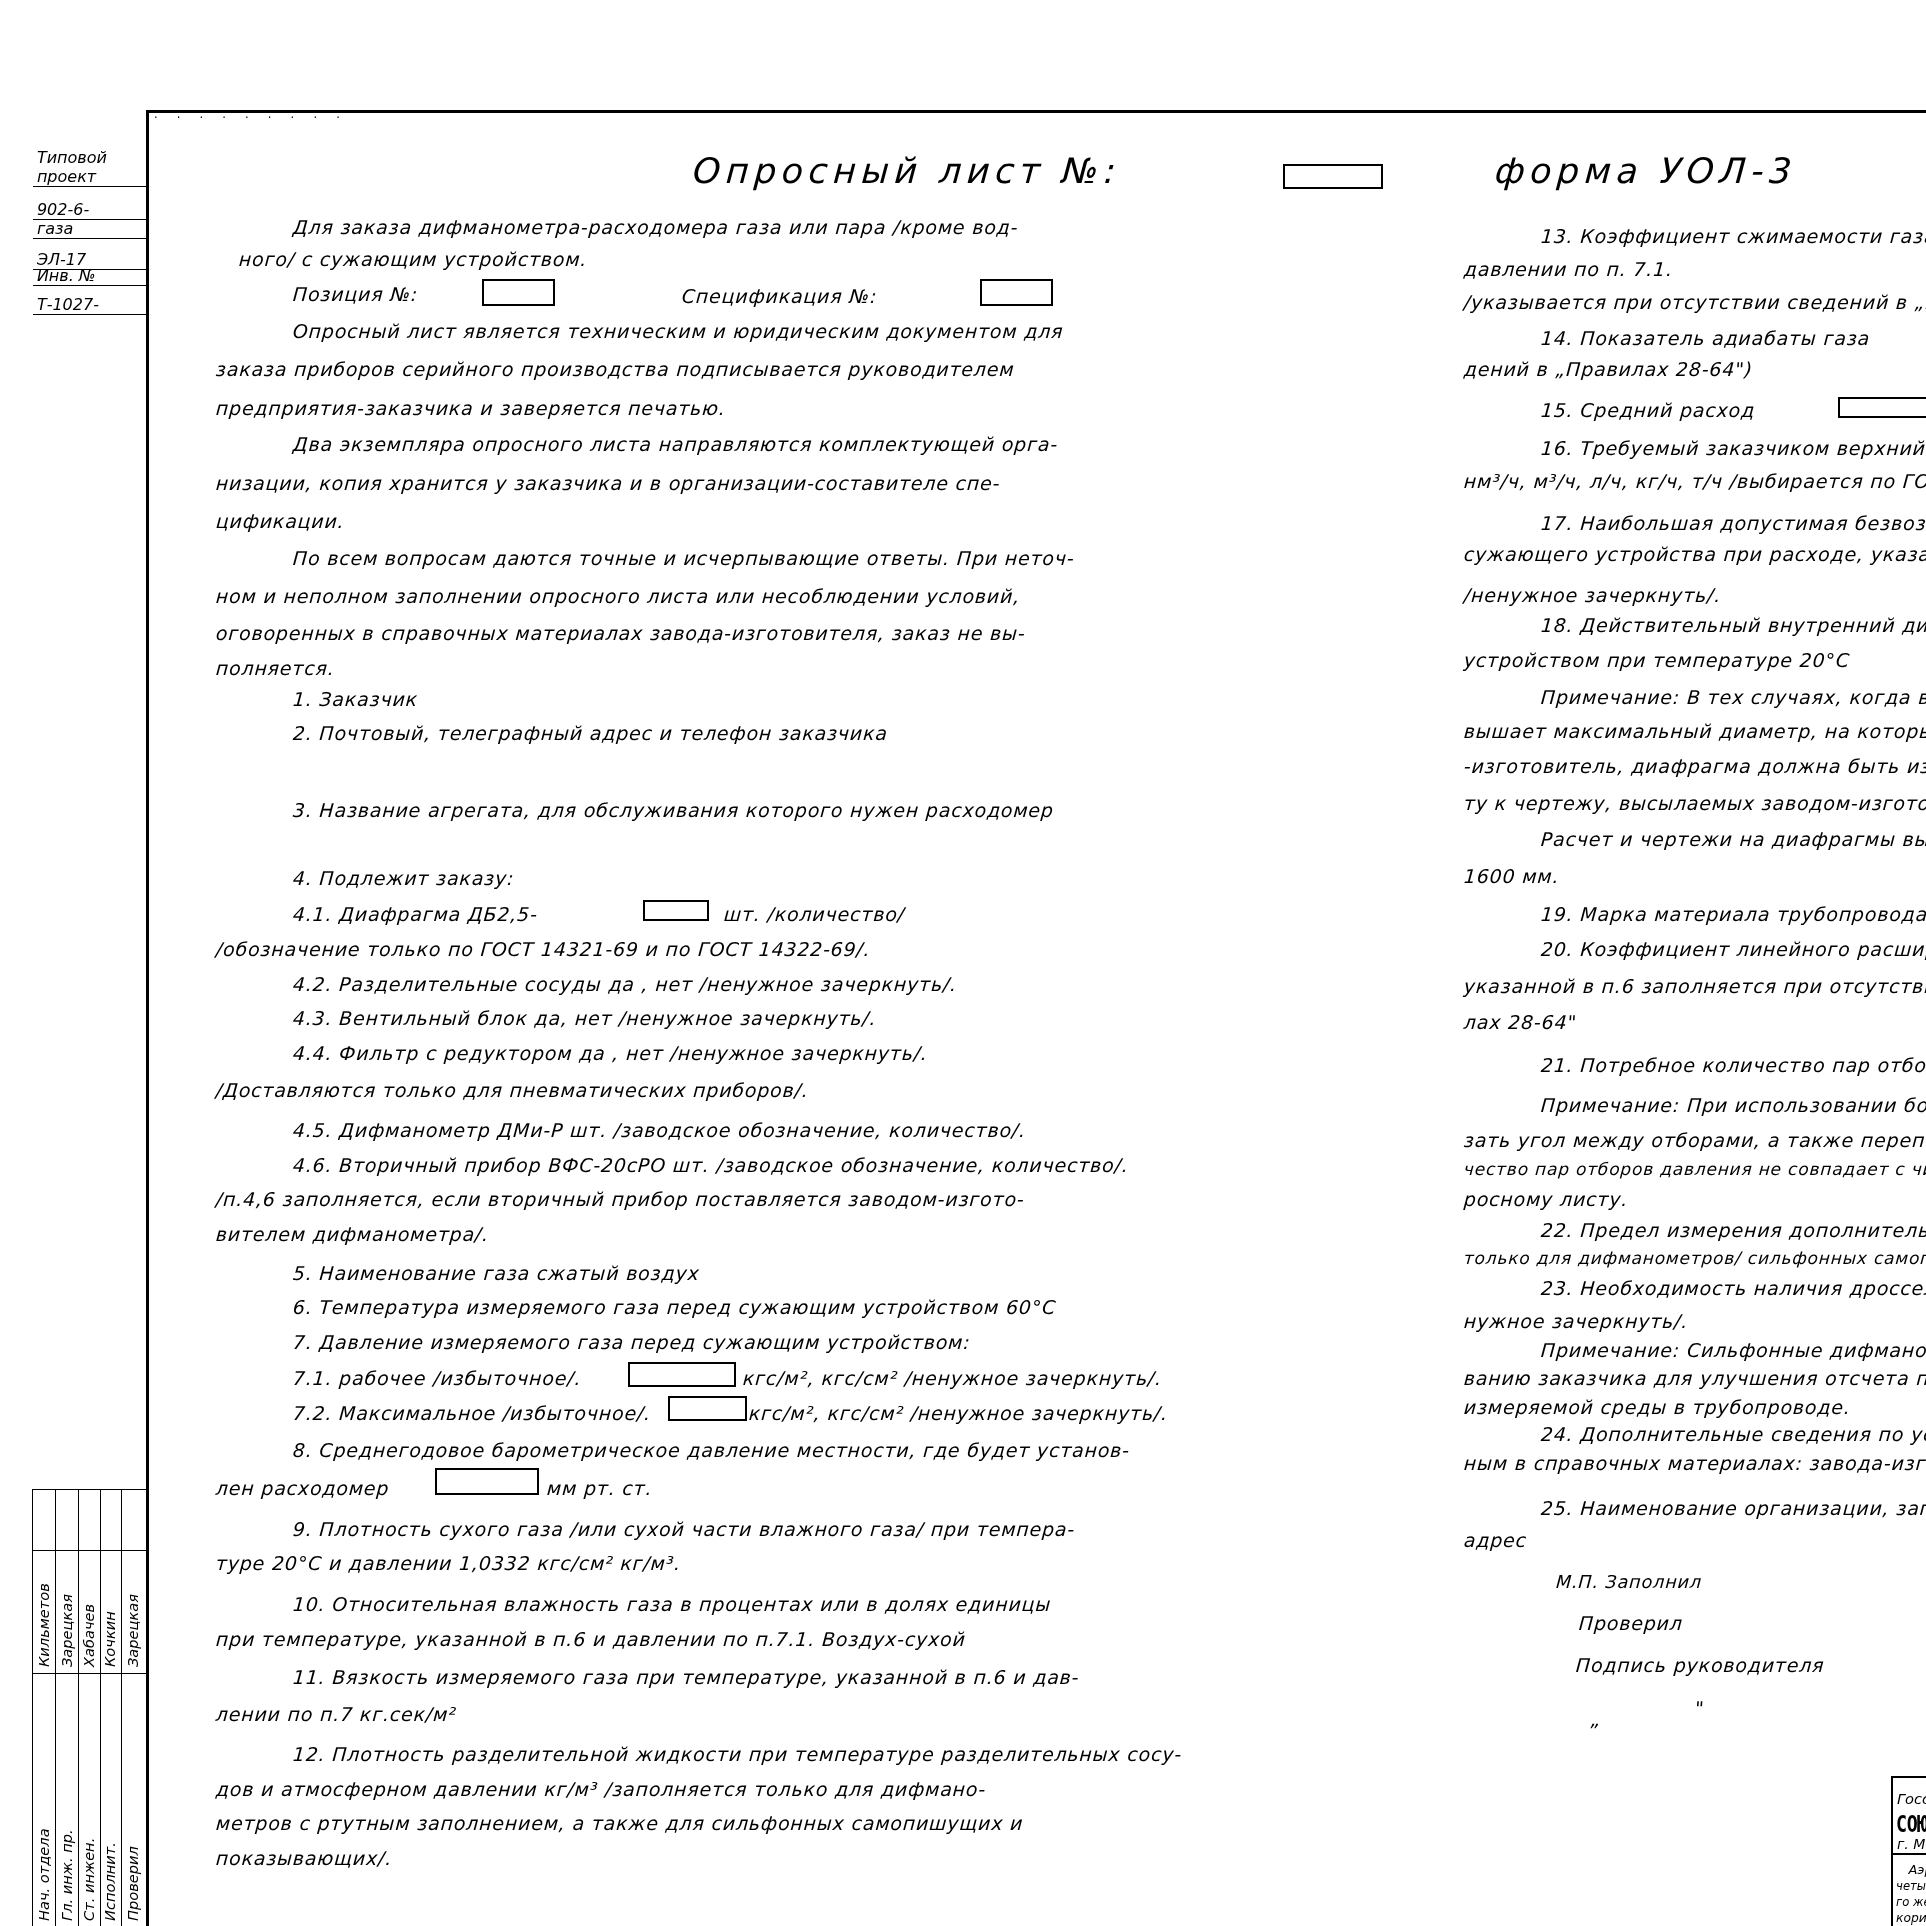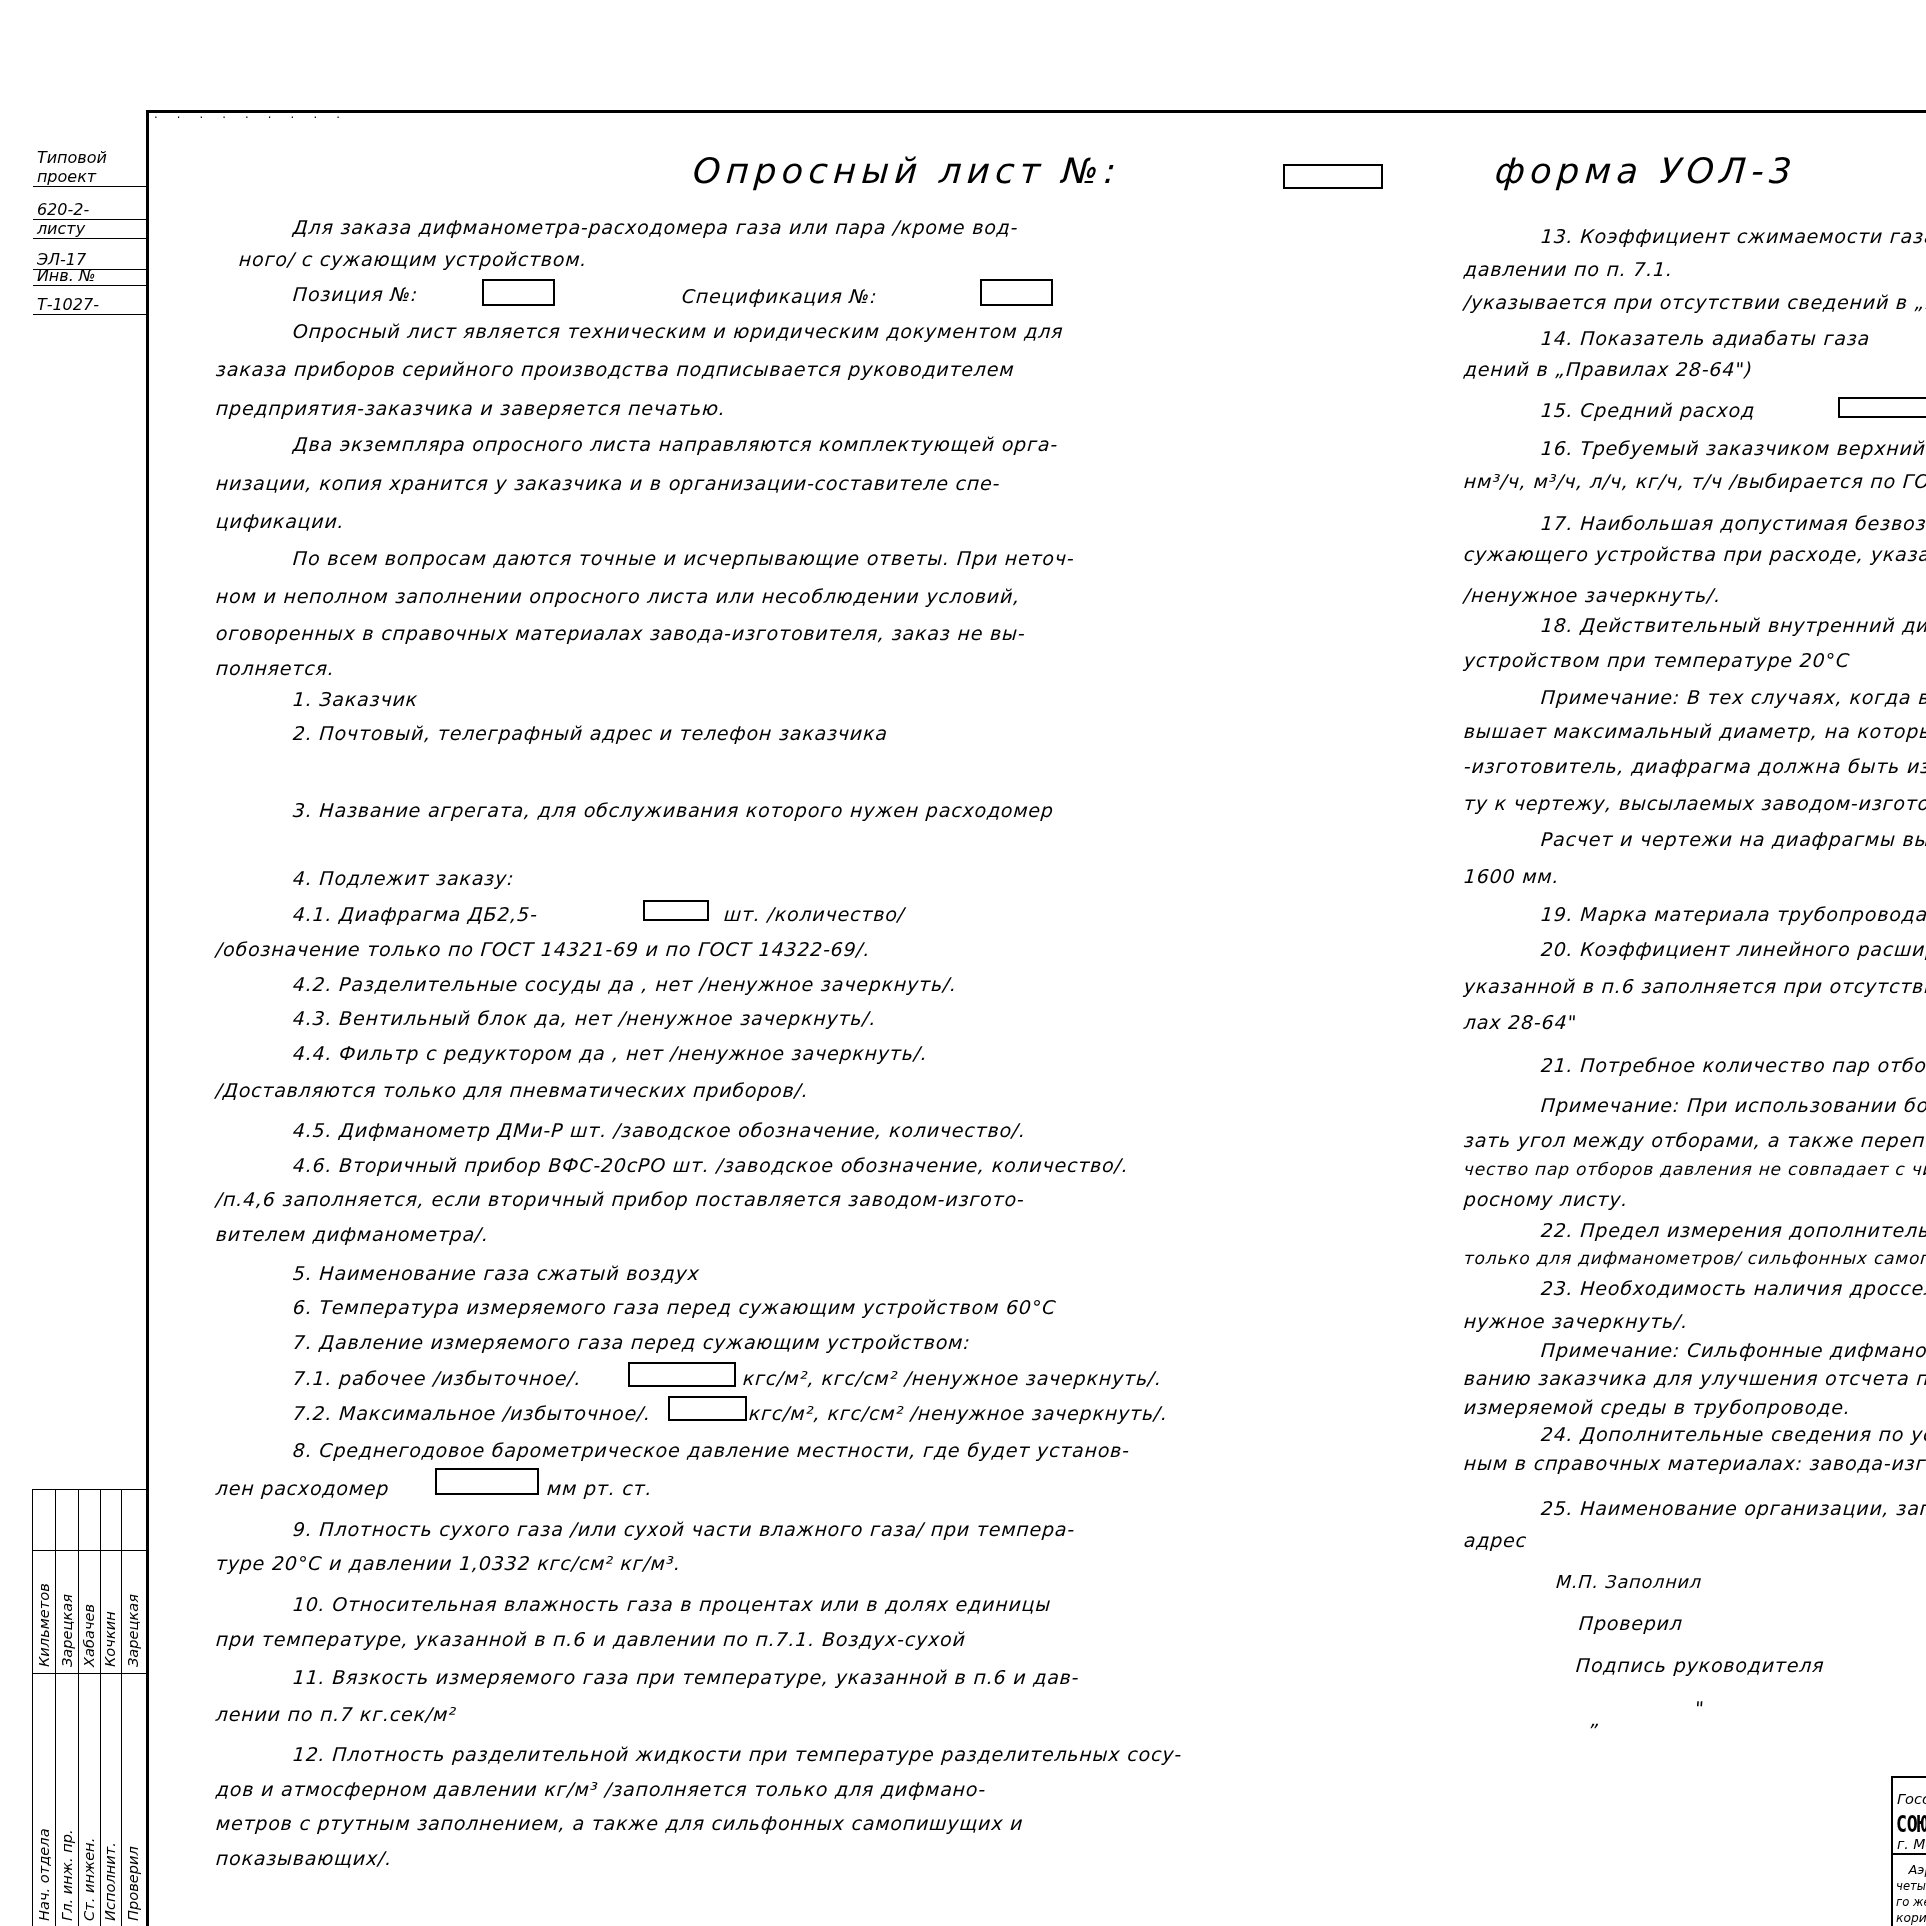--- a/index.html
+++ b/index.html
@@ -28,22 +28,22 @@
 </head>
 <body>
 
 <div class="frame-top"></div>
 <div class="frame-left"></div>
 
 <div class="dots">· · · · · · · · ·</div>
 
 <div class="lstamp">
   <div class="row" style="height:35px;">Типовой проект</div>
-  <div class="row" style="height:33px;">620-2-</div>
-  <div class="row" style="height:19px;">листу</div>
+  <div class="row" style="height:33px;">902-6-</div>
+  <div class="row" style="height:19px;">газа</div>
   <div class="row" style="height:31px;">ЭЛ-17</div>
   <div class="row" style="height:16px;">Инв. №</div>
   <div class="row" style="height:29px;">Т-1027-</div>
 </div>
 
 <div class="hw title" style="left:693px; top:154px;">Опросный лист №:</div>
 <div class="box" style="left:1283px; top:164px; width:96px; height:21px;"></div>
 <div class="hw title" style="left:1495px; top:154px;">форма УОЛ-3</div>
 
 <div>

